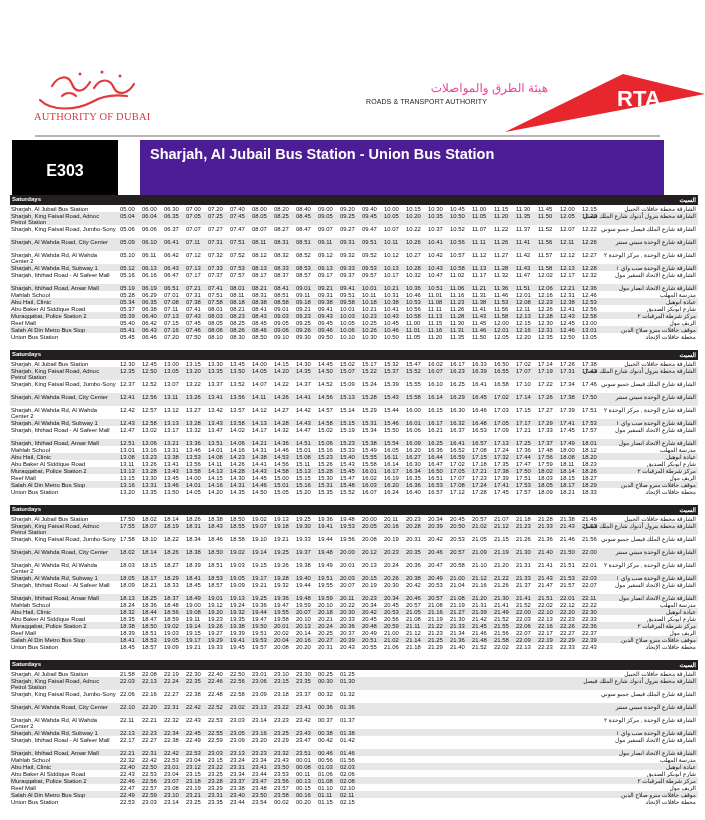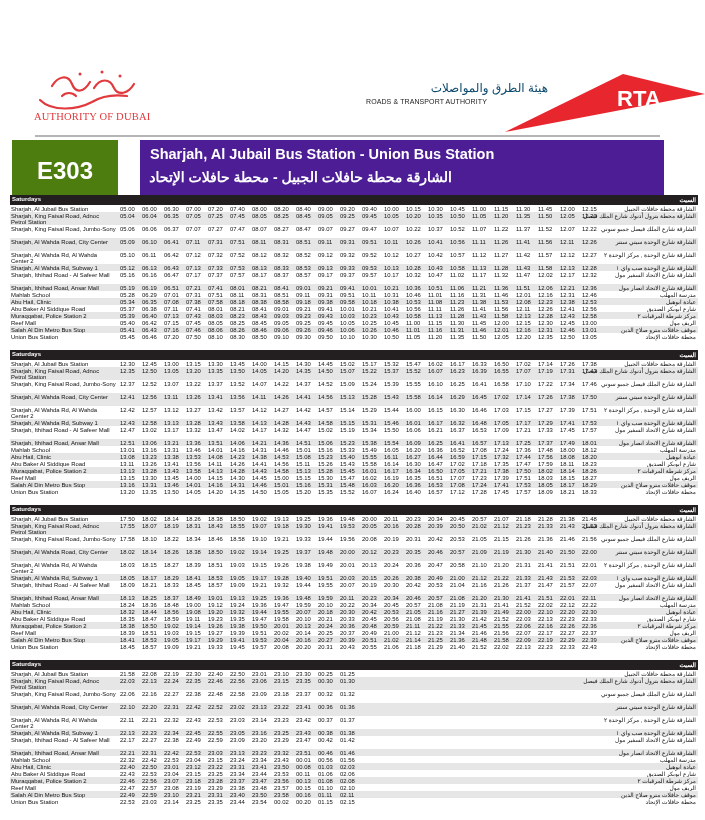--- a/index.html
+++ b/index.html
@@ -5,27 +5,27 @@
   * { box-sizing: border-box; margin: 0; padding: 0; }
   html, body { width: 705px; height: 820px; background: #ffffff; overflow: hidden; }
   body { font-family: "Liberation Sans", sans-serif; color: #111; position: relative; }
 
   .header { position: absolute; left: 0; top: 0; width: 705px; height: 140px; }
   .gov-logo { position: absolute; left: 22px; top: 66px; width: 140px; height: 92px; }
   .gov-script { position: absolute; left: 10px; top: 0; width: 110px; height: 50px; }
   .gov-text { position: absolute; left: 12px; top: 45px; font-family: "Liberation Serif", serif; font-size: 10.5px; color: #e03a3e; letter-spacing: 0.2px; white-space: nowrap; }
 
   .rta-block { position: absolute; left: 360px; top: 66px; width: 345px; height: 70px; }
-  .rta-ar { position: absolute; left: 10px; top: 15px; width: 178px; text-align: right; font-size: 12px; color: #0c4a6e; direction: rtl; }
+  .rta-ar { position: absolute; left: 10px; top: 15px; width: 178px; text-align: right; font-size: 12px; color: #ec4899; direction: rtl; }
   .rta-en { position: absolute; left: 6px; top: 32px; font-size: 7px; color: #222; letter-spacing: 0.1px; white-space: nowrap; }
   .rta-triangle { position: absolute; left: 145px; top: 6px; width: 200px; height: 62px; }
 
   .rule { position: absolute; left: 35px; top: 135px; width: 625px; height: 2px; background: #b5b5b5; }
 
-  .route-code { position: absolute; left: 12px; top: 140px; width: 106px; height: 62px; background: #4d7c0f; color: #fff; font-size: 24px; font-weight: bold; display: flex; align-items: center; justify-content: center; }
+  .route-code { position: absolute; left: 12px; top: 140px; width: 106px; height: 62px; background: #000000; color: #fff; font-size: 16px; font-weight: bold; display: flex; align-items: center; justify-content: center; }
   .route-title { position: absolute; left: 140px; top: 140px; width: 524px; height: 62px; background: #4c1d95; color: #fff; }
   .route-title .en { position: absolute; left: 10px; top: 6px; font-size: 14.5px; font-weight: bold; white-space: nowrap; }
   .route-title .ar { position: absolute; left: 30px; top: 29px; width: 282px; text-align: right; font-size: 14px; font-weight: bold; direction: rtl; white-space: nowrap; }
 
   .block { position: absolute; left: 10px; width: 688px; }
   .block-head { height: 10px; background: #231f20; color: #fff; font-size: 6px; font-weight: bold; position: relative; }
   .block-head .day-en { position: absolute; left: 2px; top: 1px; }
   .block-head .day-ar { position: absolute; right: 2px; top: 1px; direction: rtl; }
 
   .row { position: relative; font-size: 5.9px; line-height: 6px; white-space: nowrap; }
@@ -59,21 +59,20 @@
       <text x="112" y="34" font-family="Liberation Sans, sans-serif" font-size="22" font-weight="bold" fill="#ffffff">RTA</text>
     </svg>
   </div>
 </div>
 
 <div class="rule"></div>
 
 <div class="route-code">E303</div>
 <div class="route-title">
   <div class="en">Sharjah, Al Jubail Bus Station - Union Bus Station</div>
-  <div class="ar">الشارقة محطة حافلات الجبيل - محطة حافلات الإتحاد</div>
 </div>
 
 <div id="blocks">
     <div class="block" style="top: 195px;">
       <div class="block-head">
         <span class="day-en">Saturdays</span>
         <span class="day-ar">السبت</span>
       </div>
       <div class="row h1">
         <div class="stop">Sharjah, Al Jubail Bus Station</div>

